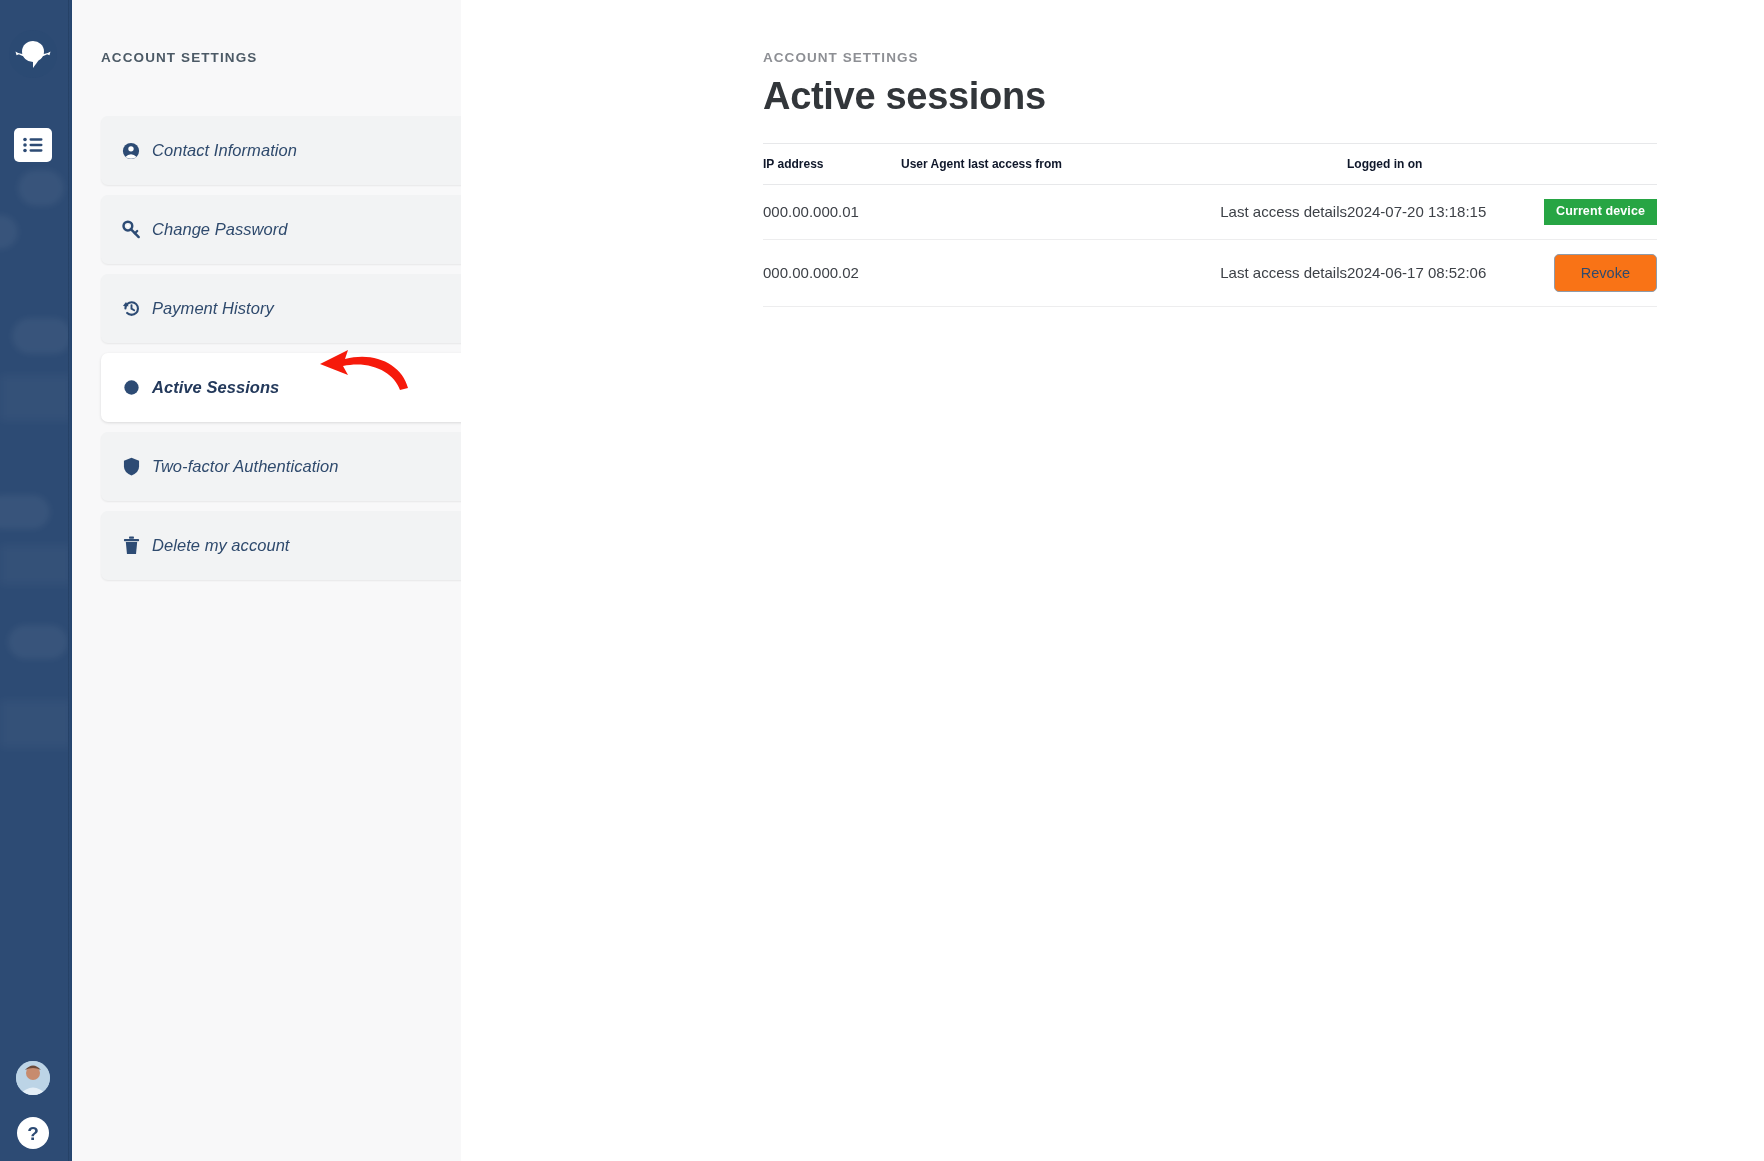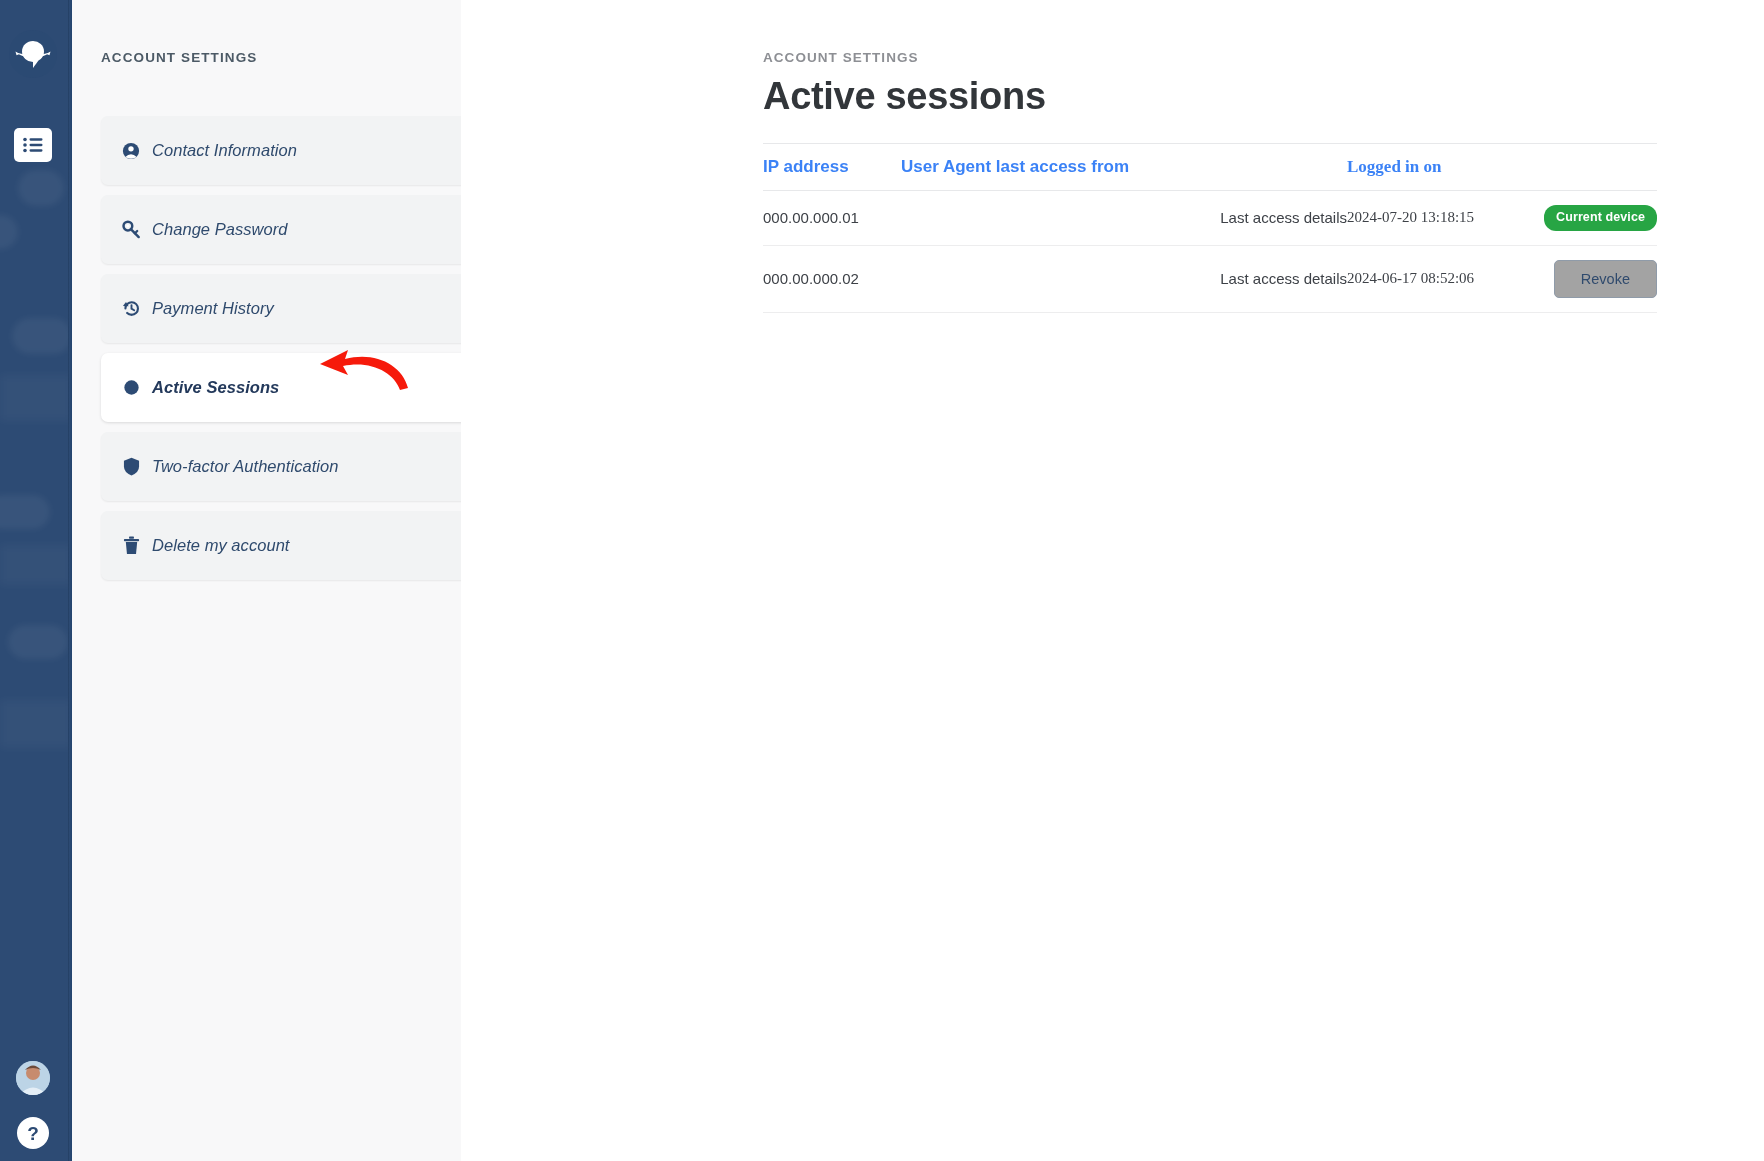--- a/index.html
+++ b/index.html
@@ -195,56 +195,56 @@
     letter-spacing: -0.3px;
   }
 
   table.sessions {
     margin-top: 25px;
     width: 894px;
     border-collapse: collapse;
   }
   table.sessions thead th {
     text-align: left;
-    font-size: 17px;
+    font-size: 12px;
     font-weight: 700;
-    color: #3b82f6;
+    color: #0f172a;
     padding: 13px 0 13px 0;
     border-top: 1px solid #e7e8ea;
     border-bottom: 1px solid #e7e8ea;
     white-space: nowrap;
   }
   table.sessions tbody td {
     font-size: 15px;
     color: #3d4147;
     padding: 14px 0;
     border-bottom: 1px solid #ededee;
     vertical-align: middle;
     white-space: nowrap;
   }
   .col-ip      { width: 138px; padding-right: 10px; }
   .col-agent   { width: 446px; text-align: right; }
-  .col-date    { width: 185px; font-family: Liberation Serif, serif; }
+  .col-date    { width: 185px; }
   .col-action  { width: 125px; text-align: right; }
 
   .badge-current {
     display: inline-block;
     background: #27a544;
     color: #ffffff;
     font-size: 12.5px;
     font-weight: 700;
     padding: 6px 12px;
-    border-radius: 12px;
+    border-radius: 0;
     letter-spacing: 0.1px;
     line-height: 1.1;
     white-space: nowrap;
   }
   .btn-revoke {
     display: inline-block;
-    background: #a3a3a3;
+    background: #f97316;
     color: #2f4a6d;
     font-size: 14.5px;
     font-family: "Liberation Sans", sans-serif;
     padding: 10px 26px;
     border: 1px solid #8f9ba9;
     border-radius: 5px;
     cursor: pointer;
     white-space: nowrap;
   }
 </style>

